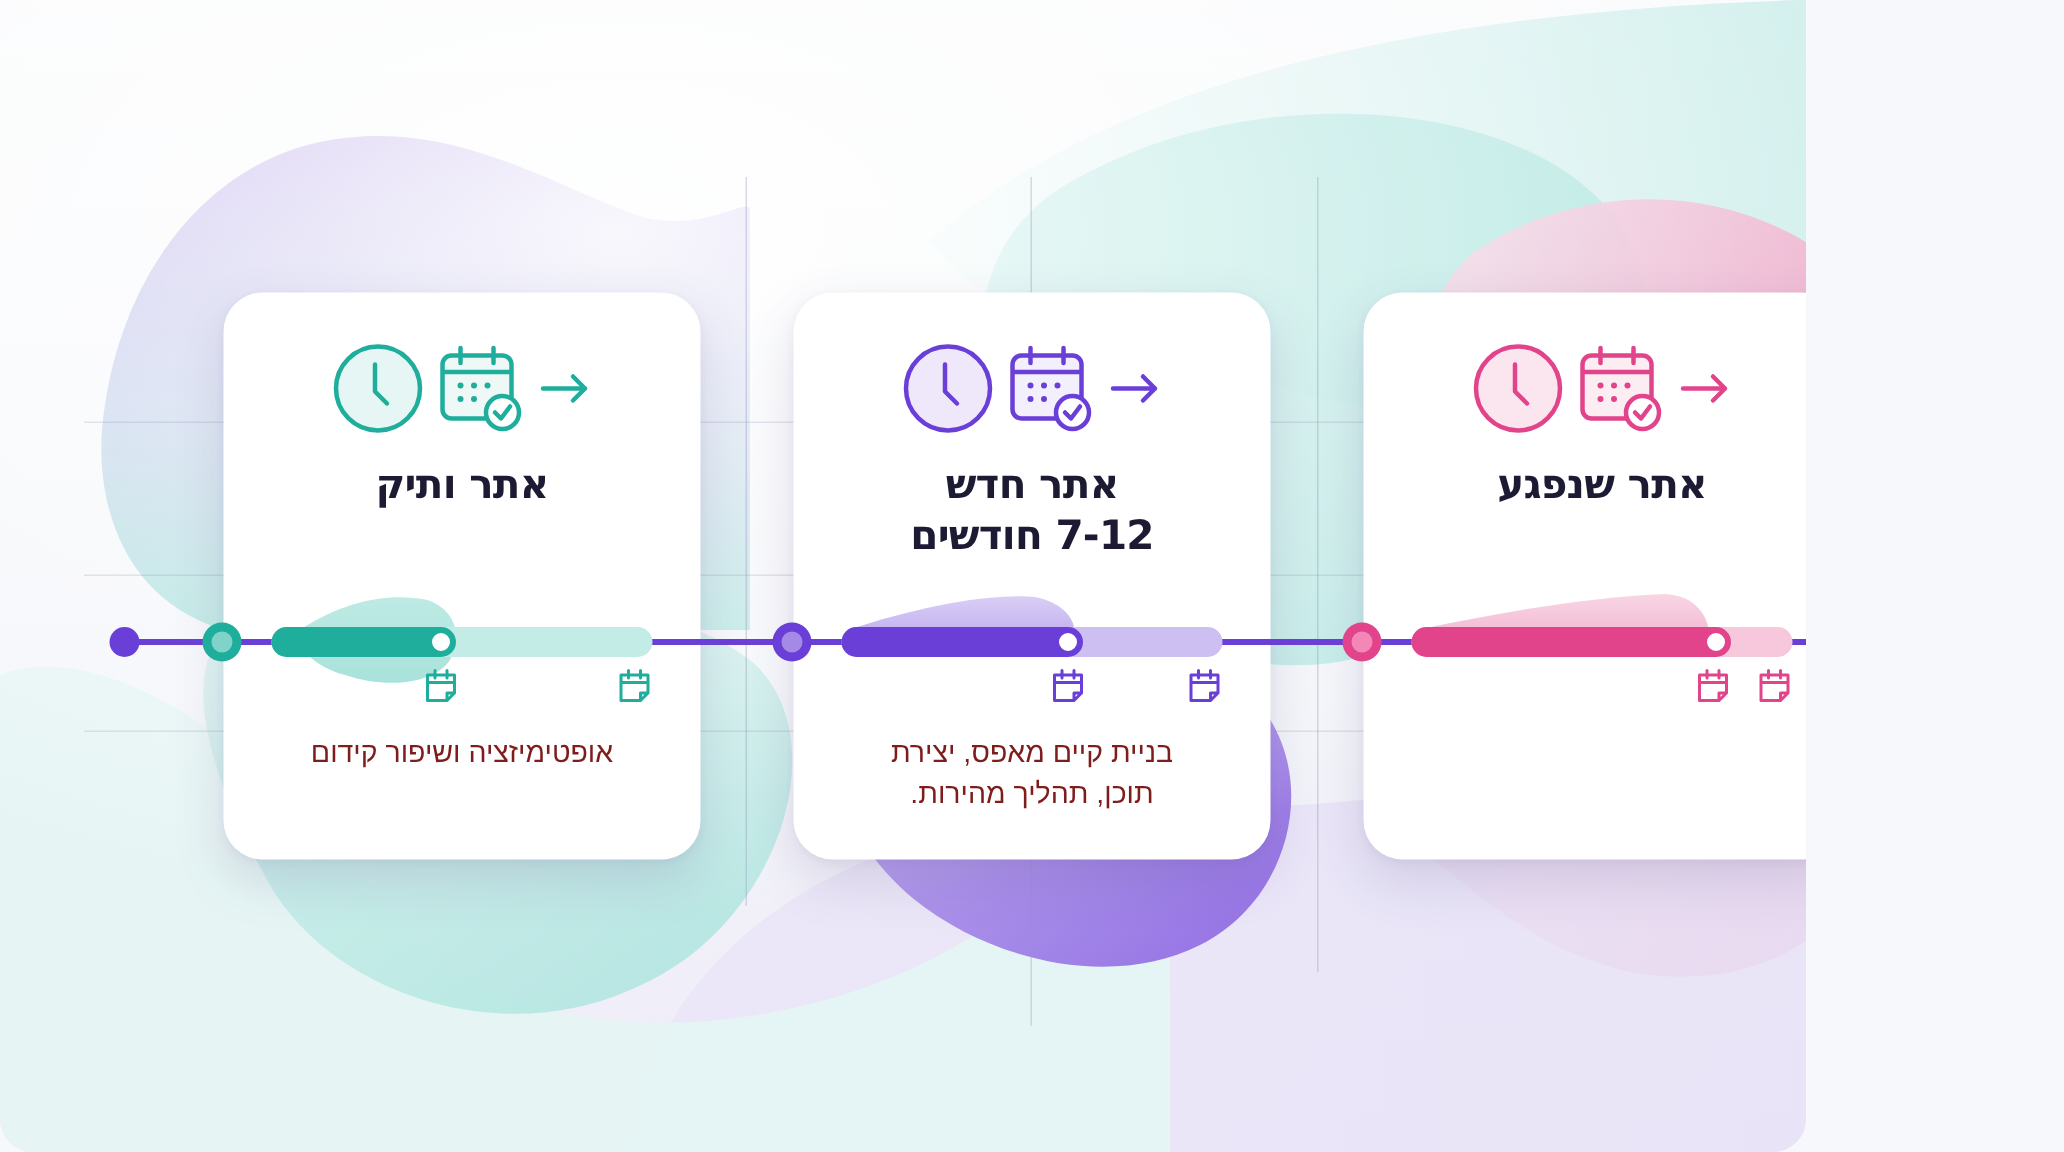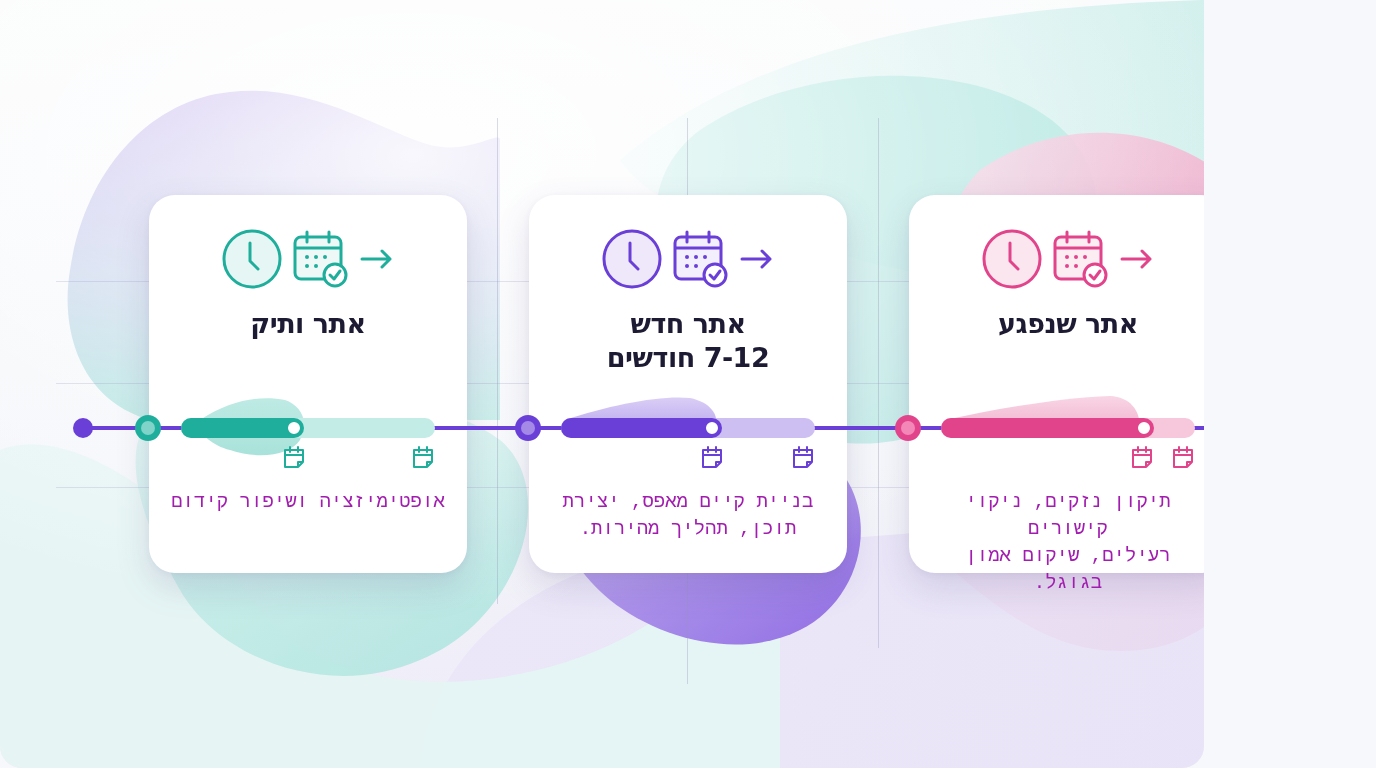--- a/index.html
+++ b/index.html
@@ -22,22 +22,22 @@
   .icons { position: absolute; top: 34px; left: 0; width: 100%; display: flex; justify-content: center; gap: 10px; align-items: center; }
   .title {
     position: absolute; top: 112px; left: 0; width: 100%;
     text-align: center; direction: rtl;
     font-family: "DejaVu Sans", sans-serif; font-weight: bold;
     font-size: 27px; line-height: 34px; color: #1d1b33; letter-spacing: -0.5px;
   }
   .desc {
     position: absolute; top: 294px; left: 20px; right: 20px;
     text-align: center; direction: rtl;
-    font-family: Liberation Mono, monospace;
-    font-size: 19px; line-height: 27px; color: #a21caf;
+    font-family: Liberation Sans, sans-serif;
+    font-size: 19px; line-height: 27px; color: #7f1d1d;
   }
 
   .timeline { position: absolute; left: 0; top: 0; width: 1376px; height: 768px; pointer-events: none; }
   .timeline * { pointer-events: auto; }
 </style>
 </head>
 <body>
 
 <div class="stage">
 
@@ -184,24 +184,20 @@
         <circle cx="43" cy="46" r="11" fill="#ffffff" stroke="#e2448c" stroke-width="3"></circle>
         <path d="M38 46 L42 50 L48 42" fill="none" stroke="#e2448c" stroke-width="3" stroke-linecap="round" stroke-linejoin="round"></path>
       </svg>
       <svg width="34" height="24" viewBox="0 0 34 24">
         <path d="M2 12 L30 12 M22 4 L30 12 L22 20" fill="none" stroke="#e2448c" stroke-width="3" stroke-linecap="round" stroke-linejoin="round"></path>
       </svg>
     </div>
     <div class="title">
       <div>אתר שנפגע</div>
     </div>
-    <div class="desc">
-      <div>תיקון נזקים, ניקוי קישורים</div>
-      <div>רעילים, שיקום אמון בגוגל.</div>
-    </div>
   </div>
 
   <svg class="timeline" viewBox="0 0 1376 768">
     <defs>
       <linearGradient id="gTealWave" x1="0" y1="0" x2="0" y2="1">
         <stop offset="0" stop-color="#b7e8e1"></stop>
           <stop offset="1" stop-color="#9fdfd6"></stop>
       </linearGradient>
       <linearGradient id="gPurpWave" x1="0" y1="0" x2="0" y2="1">
         <stop offset="0" stop-color="#d6c9f4"></stop>

